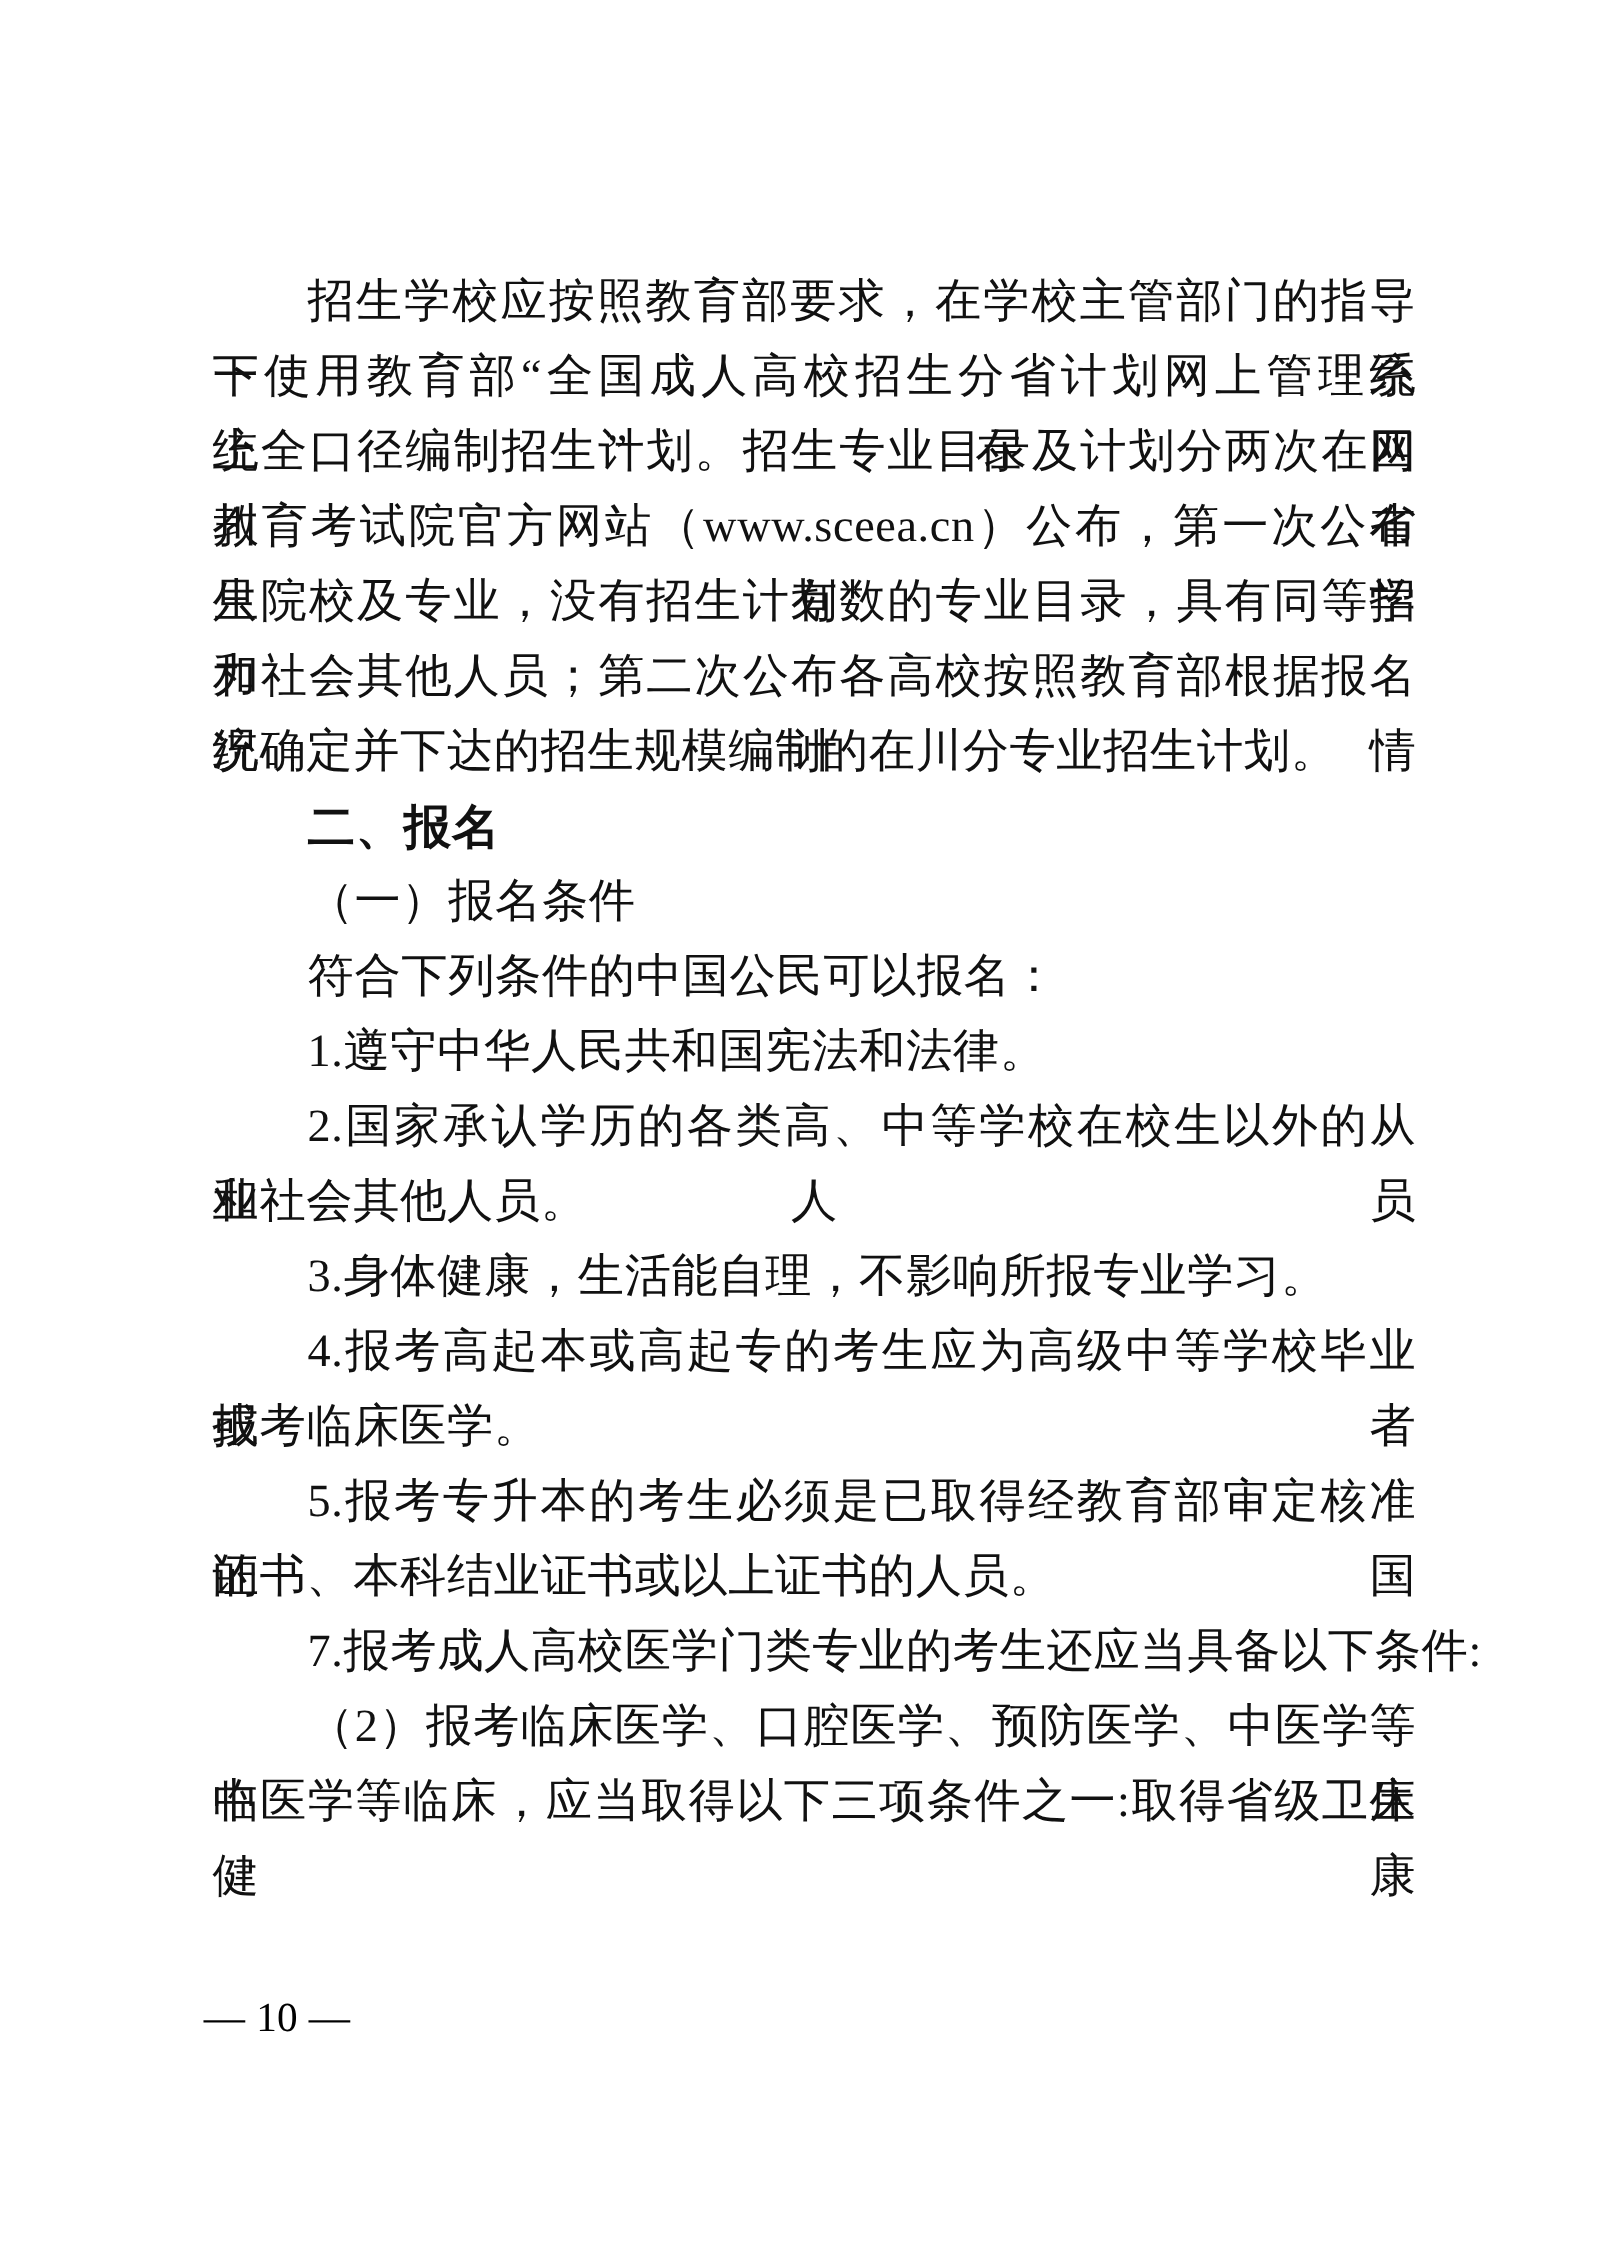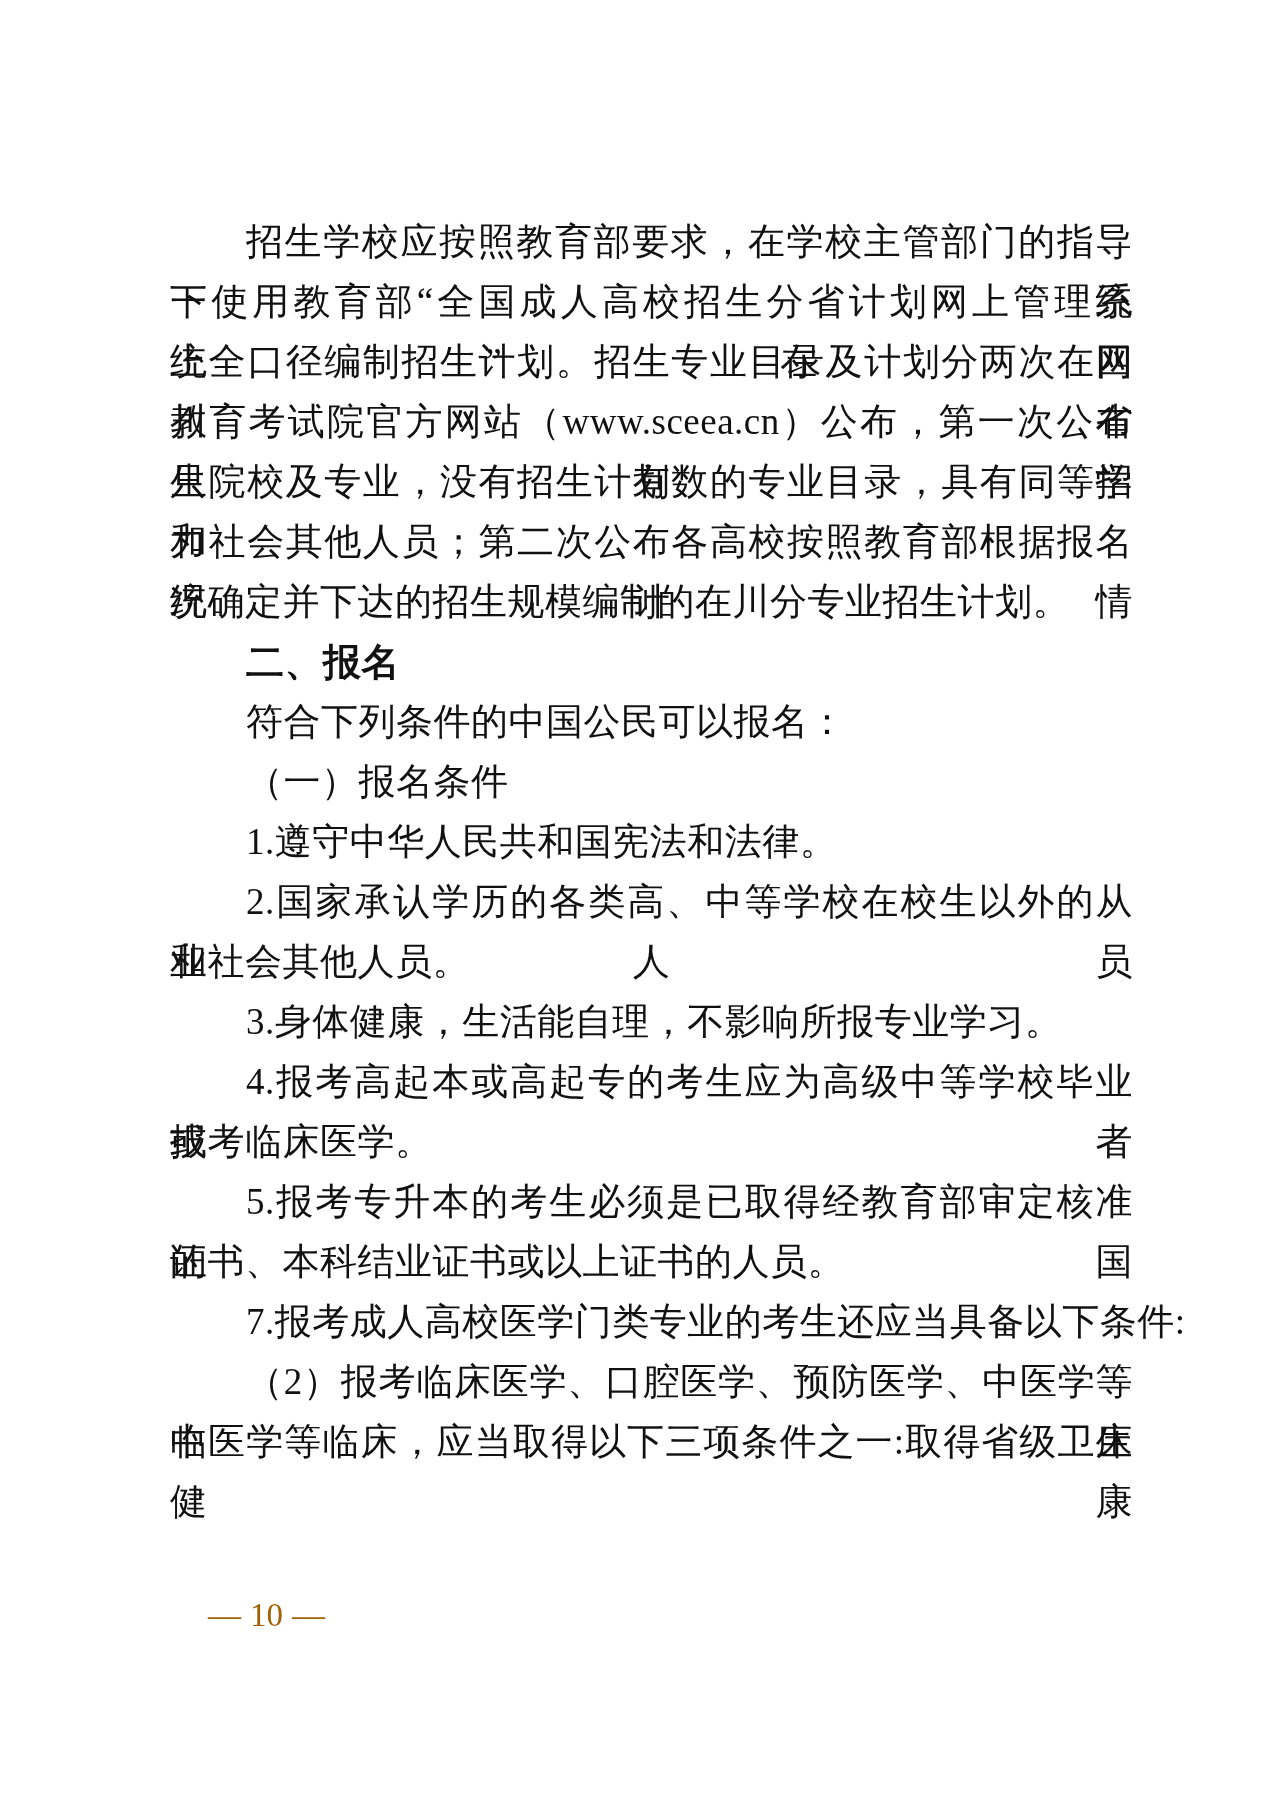--- a/index.html
+++ b/index.html
@@ -50,42 +50,41 @@
   .line.subheading {
     font-size: 37px;
   }
   .footer {
     position: absolute;
     left: 163px;
     top: 1593px;
     height: 44px;
     line-height: 44px;
     font-size: 33px;
-    color: #a16207;
-    margin-left: 45px;
+    color: #000000;
   }
   .footer .pagenum {
     margin: 0 9px;
   }
 </style>
 </head>
 <body>
 
 <div class="page">
   <main class="content" id="content">
       <div class="line body indent fill">招生学校应按照教育部要求，在学校主管部门的指导下统</div>
       <div class="line body fill">一使用教育部“全国成人高校招生分省计划网上管理系统”在网</div>
       <div class="line body fill">上全口径编制招生计划。招生专业目录及计划分两次在四川省</div>
       <div class="line body fill">教育考试院官方网站（www.sceea.cn）公布，第一次公布只有招</div>
       <div class="line body fill">生院校及专业，没有招生计划数的专业目录，具有同等学力</div>
       <div class="line body fill">和社会其他人员；第二次公布各高校按照教育部根据报名统计情</div>
       <div class="line body">况确定并下达的招生规模编制的在川分专业招生计划。</div>
       <div class="line heading indent">二、报名</div>
+      <div class="line subheading indent">（一）报名条件</div>
       <div class="line body indent">符合下列条件的中国公民可以报名：</div>
-      <div class="line subheading indent">（一）报名条件</div>
       <div class="line body indent">1.遵守中华人民共和国宪法和法律。</div>
       <div class="line body indent fill">2.国家承认学历的各类高、中等学校在校生以外的从业人员</div>
       <div class="line body">和社会其他人员。</div>
       <div class="line body indent">3.身体健康，生活能自理，不影响所报专业学习。</div>
       <div class="line body indent fill">4.报考高起本或高起专的考生应为高级中等学校毕业或者</div>
       <div class="line body">报考临床医学。</div>
       <div class="line body indent fill">5.报考专升本的考生必须是已取得经教育部审定核准的国</div>
       <div class="line body">证书、本科结业证书或以上证书的人员。</div>
       <div class="line body indent">7.报考成人高校医学门类专业的考生还应当具备以下条件:</div>
       <div class="line body indent fill">（2）报考临床医学、口腔医学、预防医学、中医学等临床</div>

